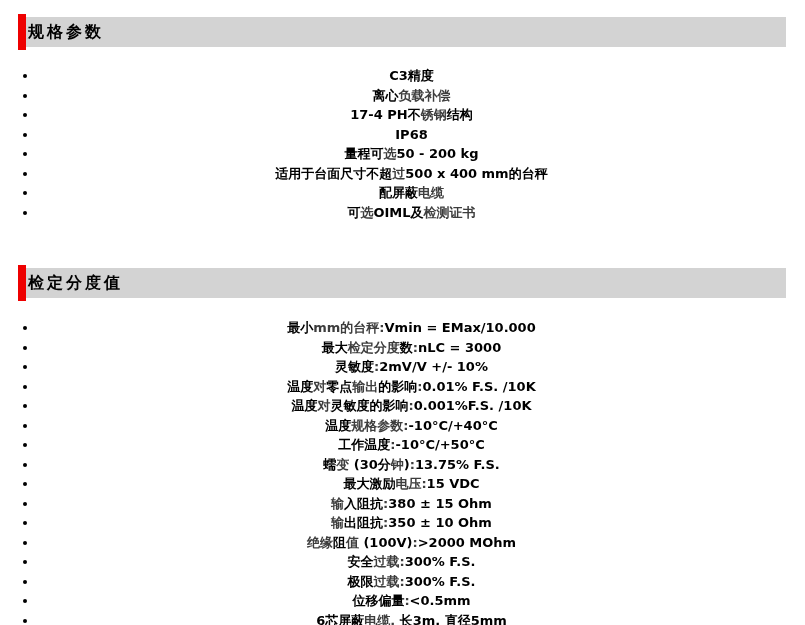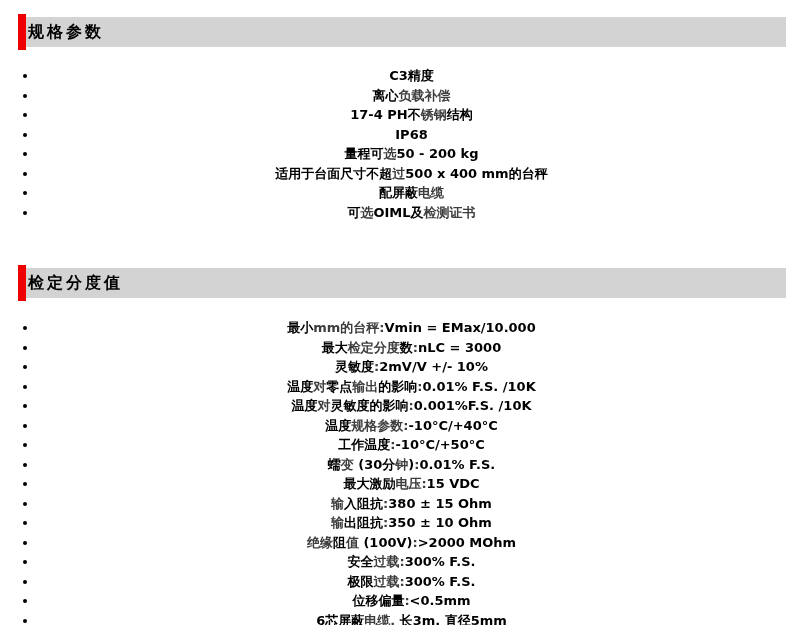--- a/index.html
+++ b/index.html
@@ -82,21 +82,21 @@
   </div>
 
   <ul class="spec-list second">
       <li><span class="seg-bold">最小</span><span class="seg-light">mm的台秤</span><span class="seg-light">:</span><span class="seg-bold">Vmin = EMax/10.000</span></li>
       <li><span class="seg-bold">最大</span><span class="seg-light">检定分度</span><span class="seg-bold">数</span><span class="seg-light">:</span><span class="seg-bold">nLC = 3000</span></li>
       <li><span class="seg-bold">灵敏度</span><span class="seg-light">:</span><span class="seg-bold">2mV/V +/- 10%</span></li>
       <li><span class="seg-bold">温度</span><span class="seg-light">对</span><span class="seg-bold">零点</span><span class="seg-light">输出</span><span class="seg-bold">的影响</span><span class="seg-light">:</span><span class="seg-bold">0.01% F.S. /10K</span></li>
       <li><span class="seg-bold">温度</span><span class="seg-light">对</span><span class="seg-bold">灵敏度的影响</span><span class="seg-light">:</span><span class="seg-bold">0.001%F.S. /10K</span></li>
       <li><span class="seg-bold">温度</span><span class="seg-light">规格参数</span><span class="seg-light">:</span><span class="seg-bold">-10°C/+40°C</span></li>
       <li><span class="seg-bold">工作温度</span><span class="seg-light">:</span><span class="seg-bold">-10°C/+50°C</span></li>
-      <li><span class="seg-bold">蠕</span><span class="seg-light">变</span><span class="seg-bold"> (30分</span><span class="seg-light">钟</span><span class="seg-bold">)</span><span class="seg-light">:</span><span class="seg-bold">0.01% F.S.</span></li>
+      <li><span class="seg-bold">蠕</span><span class="seg-light">变</span><span class="seg-bold"> (30分</span><span class="seg-light">钟</span><span class="seg-bold">)</span><span class="seg-light">:</span><span class="seg-bold">13.75% F.S.</span></li>
       <li><span class="seg-bold">最大激励</span><span class="seg-light">电压</span><span class="seg-light">:</span><span class="seg-bold">15 VDC</span></li>
       <li><span class="seg-light">输</span><span class="seg-bold">入阻抗</span><span class="seg-light">:</span><span class="seg-bold">380 ± 15 Ohm</span></li>
       <li><span class="seg-light">输</span><span class="seg-bold">出阻抗</span><span class="seg-light">:</span><span class="seg-bold">350 ± 10 Ohm</span></li>
       <li><span class="seg-light">绝缘</span><span class="seg-bold">阻</span><span class="seg-light">值</span><span class="seg-bold"> (100V)</span><span class="seg-light">:</span><span class="seg-bold">&gt;2000 MOhm</span></li>
       <li><span class="seg-bold">安全</span><span class="seg-light">过载</span><span class="seg-light">:</span><span class="seg-bold">300% F.S.</span></li>
       <li><span class="seg-bold">极限</span><span class="seg-light">过载</span><span class="seg-light">:</span><span class="seg-bold">300% F.S.</span></li>
       <li><span class="seg-bold">位移偏量</span><span class="seg-light">:</span><span class="seg-bold">&lt;0.5mm</span></li>
       <li><span class="seg-bold">6芯屏蔽</span><span class="seg-light">电缆, </span><span class="seg-bold">长3m, 直径5mm</span></li>
     </ul>
 

